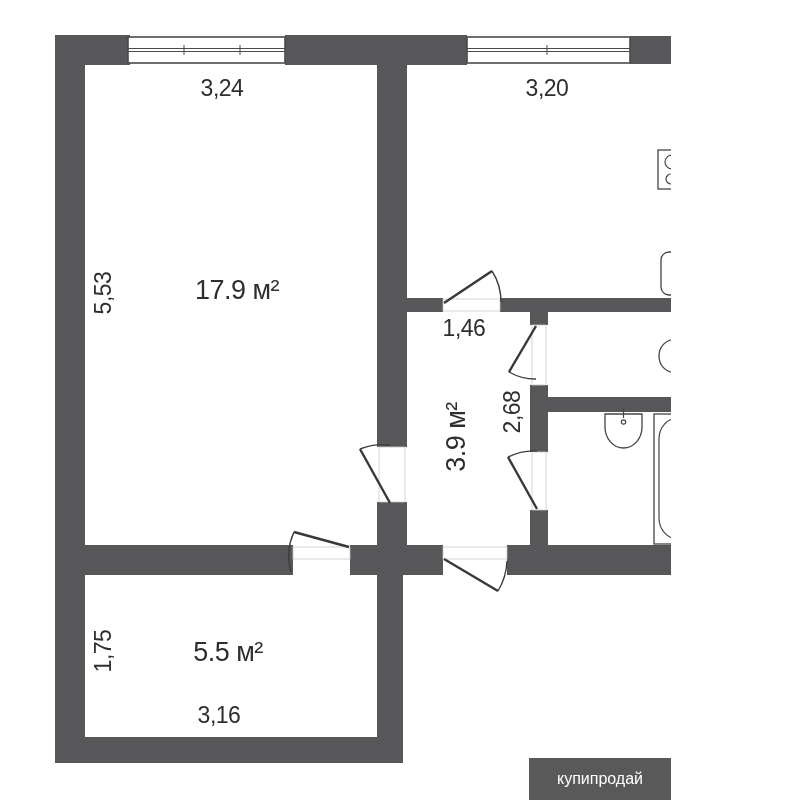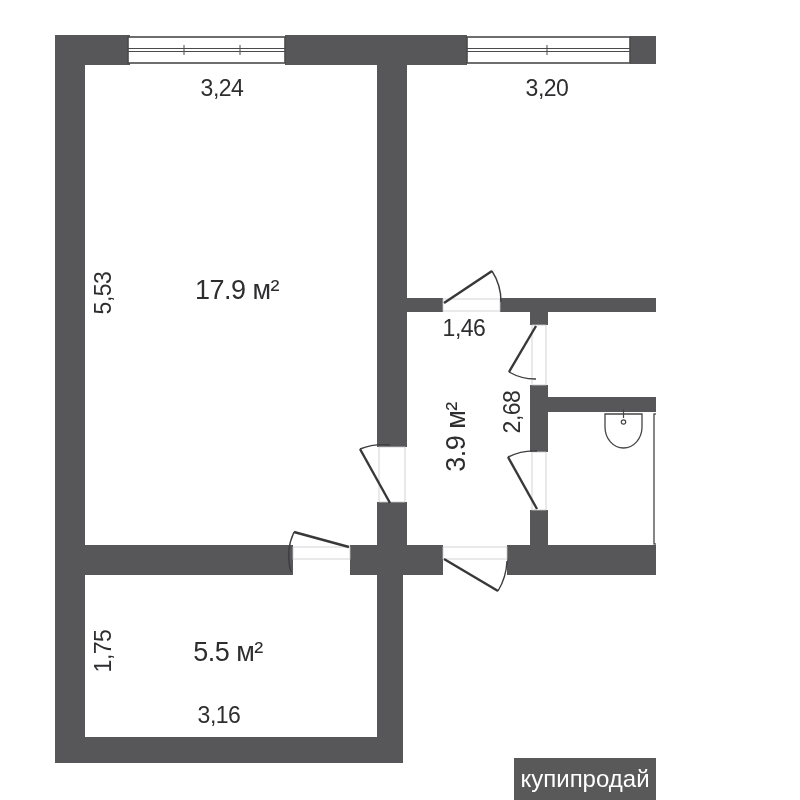--- a/index.html
+++ b/index.html
@@ -1,32 +1,32 @@
 <!DOCTYPE html>
 <html><head>
 <meta charset="utf-8">
 <style>
   html,body{margin:0;padding:0;background:#ffffff;}
   .stage{position:relative;width:656px;height:800px;background:#ffffff;overflow:hidden;
-         font-family:"Liberation Sans",sans-serif;}
+         font-family:"Liberation Sans",sans-serif;padding-left:15px;}
   svg{position:absolute;left:0;top:0;}
   .wall{fill:#57575a;}
   .fixture{fill:#ffffff;stroke:#454547;stroke-width:1.3;}
   .fixline{fill:none;stroke:#454547;stroke-width:1.2;}
   .doorleaf{stroke:#38383a;stroke-width:2.4;fill:none;}
   .doorarc{stroke:#3e3e40;stroke-width:1.4;fill:none;}
   .jamb{fill:#ffffff;stroke:#c9c9c9;stroke-width:0.8;}
   .winframe{fill:#ffffff;stroke:#4a4a4c;stroke-width:1.6;}
   .winline{stroke:#4a4a4c;stroke-width:1;}
   .dim{font-size:23px;fill:#2e2e30;letter-spacing:-0.5px;}
   .area{font-size:27px;fill:#2e2e30;letter-spacing:-0.5px;}
   .watermark{position:absolute;left:236px;top:322px;font-size:130px;font-weight:bold;
              letter-spacing:-4px;color:#c9c9c9;opacity:0.55;line-height:1;user-select:none;}
   .brand-badge{position:absolute;right:0;bottom:0;width:142px;height:42px;background:#595959;
-               color:#ffffff;font-size:24px;display:flex;align-items:center;justify-content:center;}
+               color:#ffffff;font-size:16px;display:flex;align-items:center;justify-content:center;}
 </style>
 </head>
 <body>
 
 <div class="stage">
   <svg width="800" height="800" viewBox="0 0 800 800">
 
     <g>
       <rect class="wall" x="55" y="35" width="75" height="30"></rect>
       <rect class="wall" x="285" y="35" width="182" height="30"></rect>

